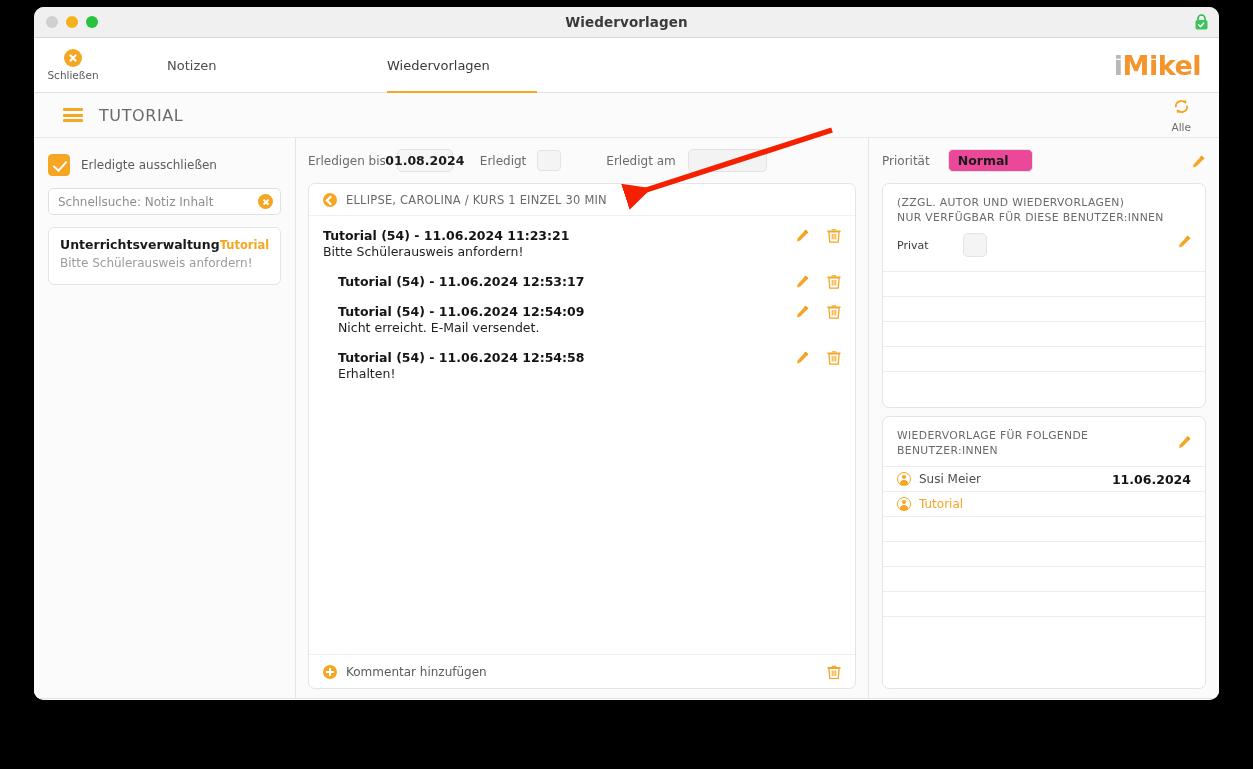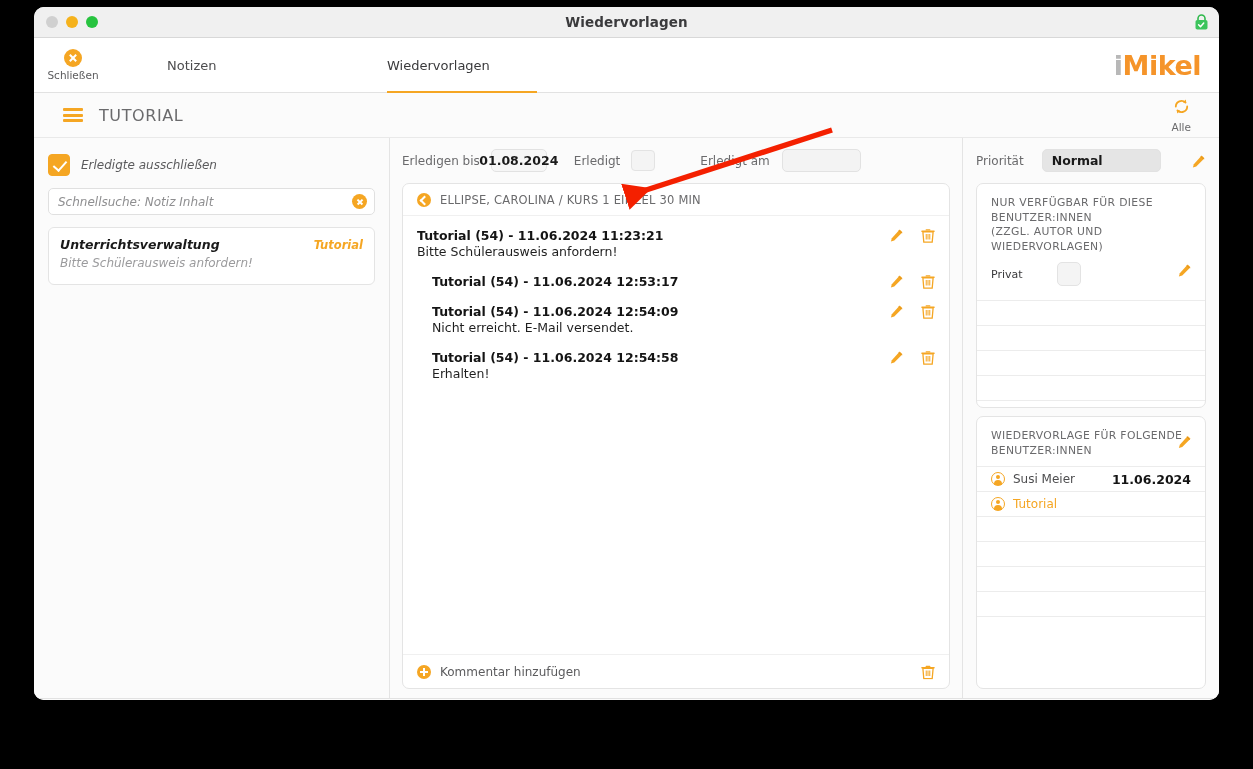--- a/index.html
+++ b/index.html
@@ -141,26 +141,25 @@
   
   #body {
     position: relative;
     height: 560px;
     display: flex;
     background: #fbfbfb;
   }
 
   
   #left-col {
-    width: 356px;
+    width: 262px;
     background: #fbfbfb;
     border-right: 1px solid #e4e4e4;
     padding: 10px 14px 0 14px;
     position: relative;
-    font-style: italic;
   }
   #exclude-row { display: flex; align-items: center; gap: 11px; height: 34px; }
   .chk {
     width: 22px; height: 22px; border-radius: 4px;
     border: 1px solid #dcdcdc; background: #fff;
     display: inline-block; position: relative; cursor: pointer;
     flex: none;
   }
   .chk.on { background: #f5a623; border-color: #f5a623; }
   .chk.on::after {
@@ -317,22 +316,22 @@
     padding: 0 13px;
     position: relative;
     background: #fbfbfb;
   }
   #prio-row {
     height: 45px;
     display: flex; align-items: center;
     font-size: 12px; color: #6a6a6c;
   }
   #prio-value {
-    width: 119px; height: 23px; margin-left: 18px;
-    background: #e5e5e5; border: 1px solid #e2e2e2; border-radius: 5px;
+    width: 85px; height: 23px; margin-left: 18px;
+    background: #ec4899; border: 1px solid #e2e2e2; border-radius: 5px;
     display: flex; align-items: center;
     padding-left: 9px;
     font-size: 12.5px; color: #1a1a1a; font-weight: bold;
     cursor: pointer;
   }
   #prio-edit { position: absolute; right: 13px; top: 16px; }
 
   .rpanel {
     background: #fff;
     border: 1px solid #e4e4e4;
@@ -617,22 +616,22 @@
       </div>
       <span class="icon-btn" id="prio-edit">
         <svg width="15" height="15" viewBox="0 0 16 16">
             <path d="M11.4 1.6l3 3L5.6 13.4 2 14.4l1-3.6z" fill="#f5a623"></path>
             <path d="M10.5 2.5l3 3" stroke="#d88b16" stroke-width="0.9"></path>
           </svg>
       </span>
 
       <div class="rpanel" id="rpanel-private">
         <div class="rpanel-head">
+          <div>(ZZGL. AUTOR UND WIEDERVORLAGEN)</div>
           <div>NUR VERFÜGBAR FÜR DIESE BENUTZER:INNEN</div>
-          <div>(ZZGL. AUTOR UND WIEDERVORLAGEN)</div>
         </div>
         <div id="private-row">
           <span id="private-label">Privat</span>
           <span id="private-chk"></span>
           <span class="icon-btn edit-ic">
             <svg width="15" height="15" viewBox="0 0 16 16">
                 <path d="M11.4 1.6l3 3L5.6 13.4 2 14.4l1-3.6z" fill="#f5a623"></path>
                 <path d="M10.5 2.5l3 3" stroke="#d88b16" stroke-width="0.9"></path>
               </svg>
           </span>

